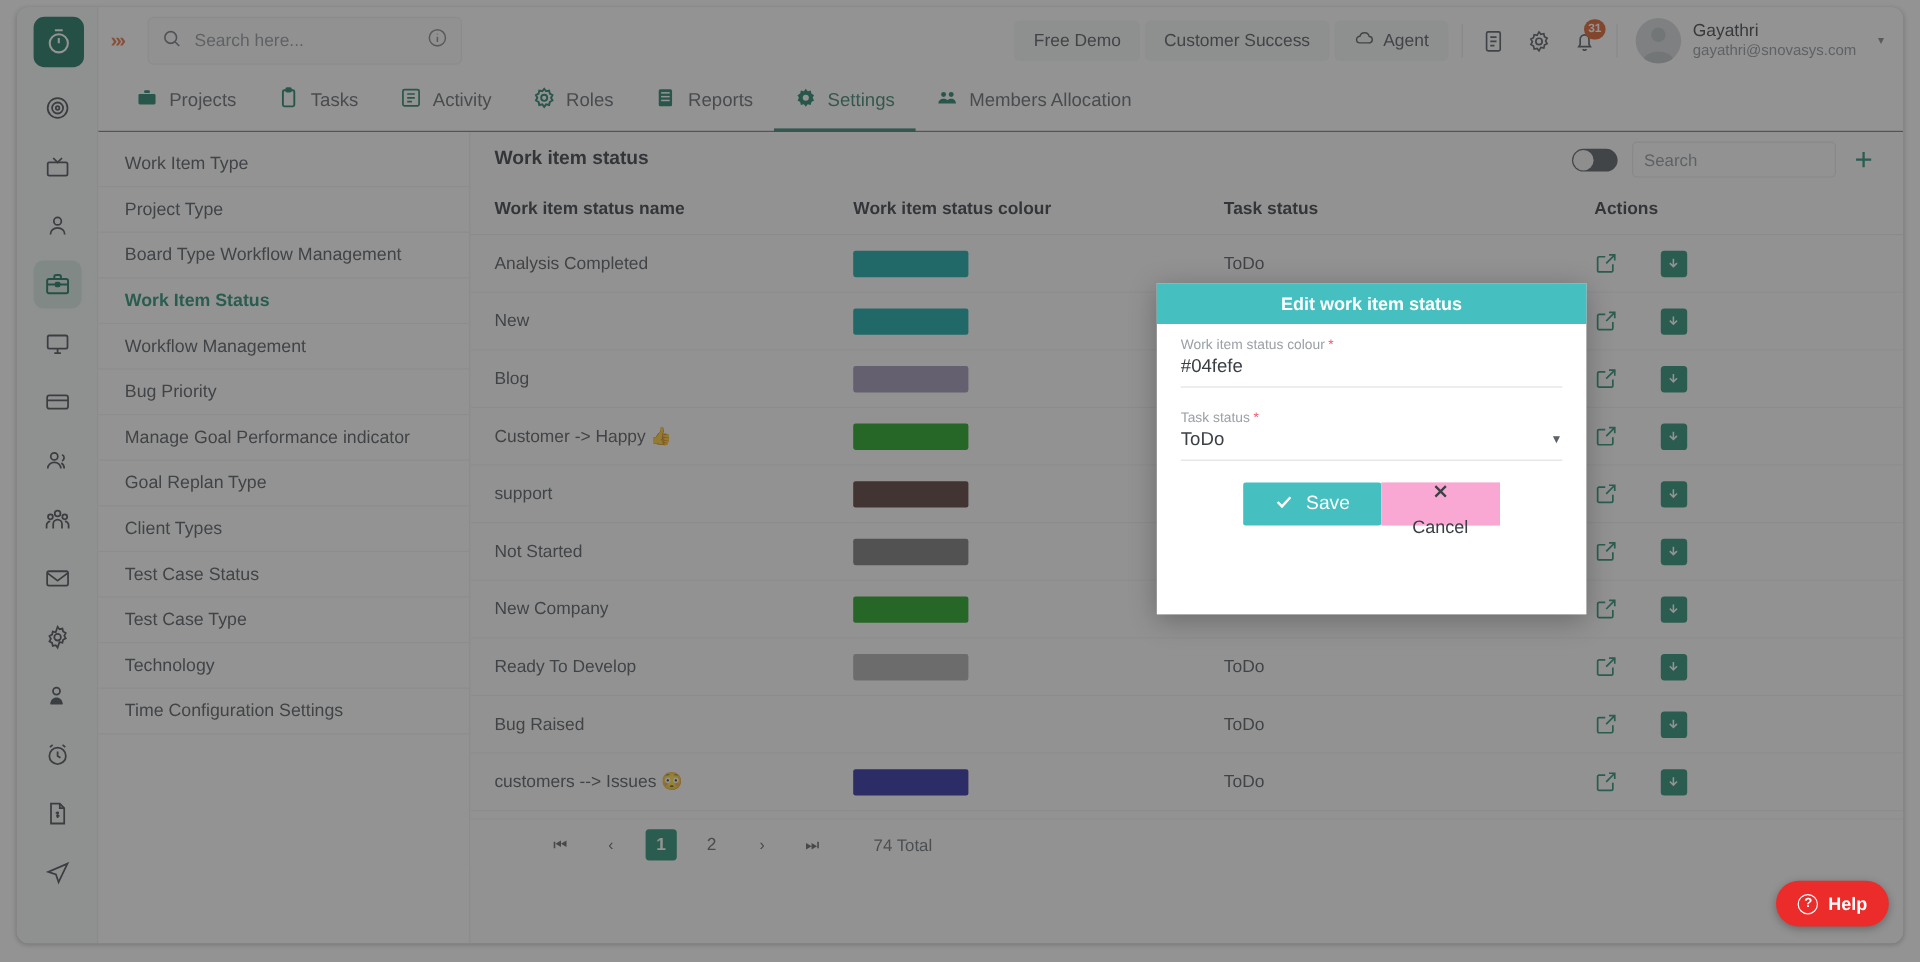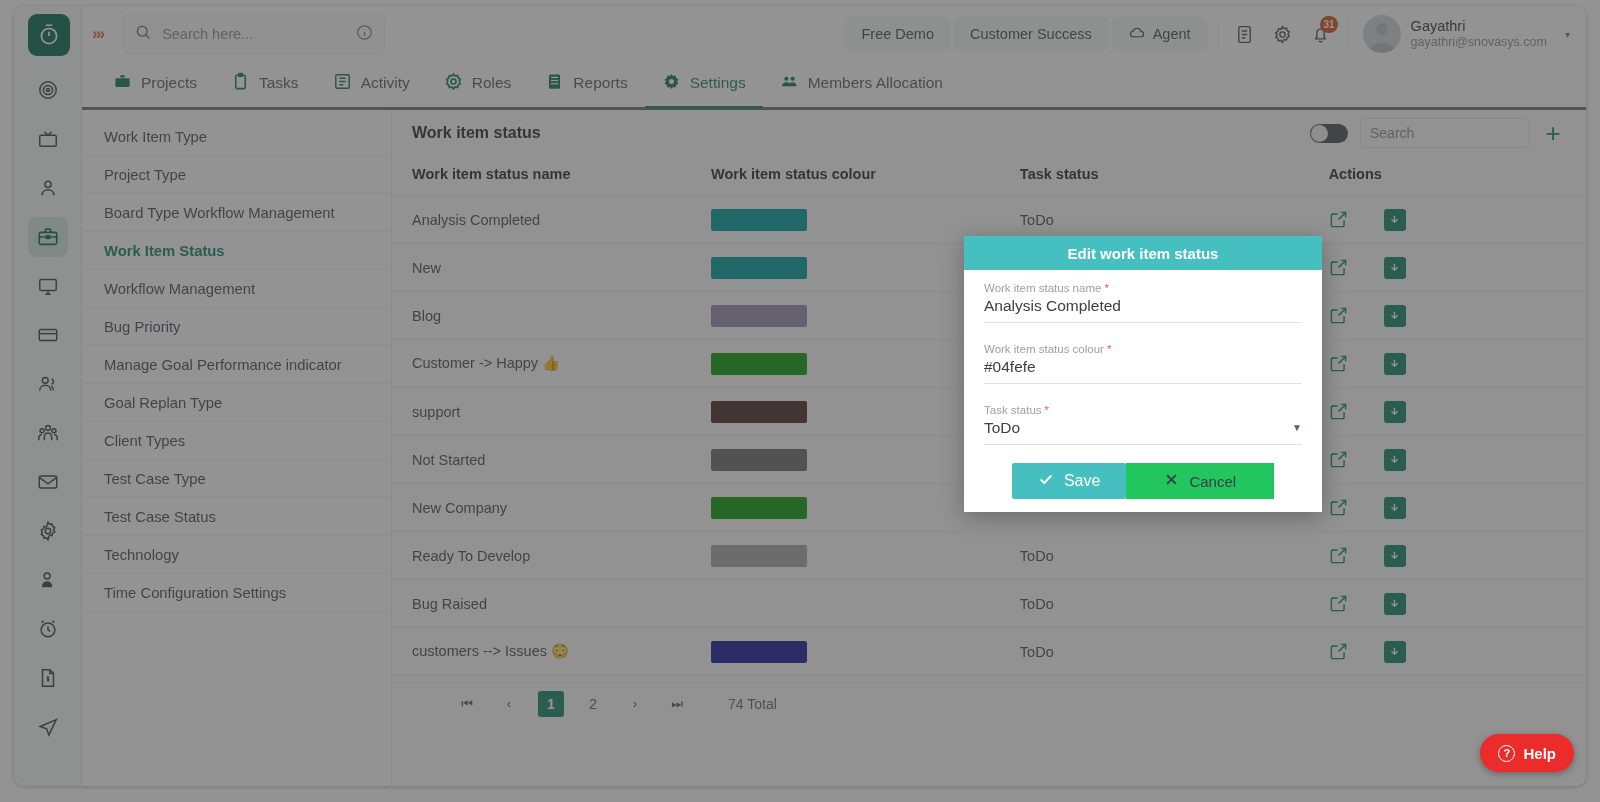--- a/index.html
+++ b/index.html
@@ -105,21 +105,21 @@
   .user-block { margin-left: 10px; line-height: 1.25; }
   .user-name { font-size: 14.5px; color: #33383d; }
   .user-mail { font-size: 12.5px; color: #8b9298; }
   .caret-down { margin: 0 16px 0 18px; color: #7d848a; font-size: 10px; }
 
   
   .navtabs {
     position: absolute; left: 68px; top: 56px;
     width: 1504px; height: 48px;
     background: #fff;
-    border-bottom: 3px solid #737373;
+    border-bottom: 1px solid #737373;
     display: flex; align-items: center; padding-left: 14px;
   }
   .navtab {
     height: 48px; padding: 0 17px;
     display: flex; align-items: center; gap: 9px;
     font-size: 15.5px; color: #5b6167;
     border-bottom: 3px solid transparent;
   }
   .navtab.active { color: #2e7d68; border-bottom-color: #2e7d68; }
   .navtab svg { width: 19px; height: 19px; color: #14795e; }
@@ -251,23 +251,23 @@
   .modal-actions {
     display: flex; justify-content: center; align-items: center;
     gap: 0; margin-top: 18px;
   }
   .btn-save {
     height: 36px; padding: 0 26px; background: #45bfbf; border: none;
     color: #fff; font-size: 16px; font-family: "Liberation Sans", sans-serif;
     display: flex; align-items: center; gap: 10px; border-radius: 2px;
   }
   .btn-cancel {
-    height: 36px; padding: 0 38px; background: #22c55e; border: none;
+    height: 36px; padding: 0 26px; background: #f9a8d4; border: none;
     color: #3b4046; font-size: 15px; font-family: "Liberation Sans", sans-serif;
-    display: flex; align-items: center; gap: 10px;
+    display: flex; align-items: center; gap: 10px; flex-direction: column;
   }
 
   
   .help-btn {
     position: absolute; right: 26px; bottom: 30px; z-index: 70;
     height: 38px; padding: 0 18px;
     background: #ec2b2b; border-radius: 19px;
     display: flex; align-items: center; gap: 8px;
     color: #fff; font-size: 15px; font-weight: 700;
     box-shadow: 0 2px 7px rgba(0,0,0,.3);
@@ -533,24 +533,24 @@
         <div class="snav-item">
             <span>Manage Goal Performance indicator</span>
           </div>
         <div class="snav-item">
             <span>Goal Replan Type</span>
           </div>
         <div class="snav-item">
             <span>Client Types</span>
           </div>
         <div class="snav-item">
+            <span>Test Case Status</span>
+          </div>
+        <div class="snav-item">
             <span>Test Case Type</span>
-          </div>
-        <div class="snav-item">
-            <span>Test Case Status</span>
           </div>
         <div class="snav-item">
             <span>Technology</span>
           </div>
         <div class="snav-item">
             <span>Time Configuration Settings</span>
           </div>
       </div>
 
       <div class="panel">
@@ -827,28 +827,20 @@
       </div>
     </div>
   </div>
 
   <div class="overlay"></div>
 
   <div class="modal">
     <div class="modal-head">Edit work item status</div>
     <div class="modal-body">
 
-      <div class="field">
-        <div class="field-label">
-          <span>Work item status name</span><span class="req">*</span>
-        </div>
-        <div class="field-row">
-          <input class="field-val" value="Analysis Completed" style="">
-        </div>
-      </div>
 
       <div class="field">
         <div class="field-label">
           <span>Work item status colour</span><span class="req">*</span>
         </div>
         <div class="field-row">
           <input class="field-val" value="#04fefe" style="">
         </div>
       </div>
 

